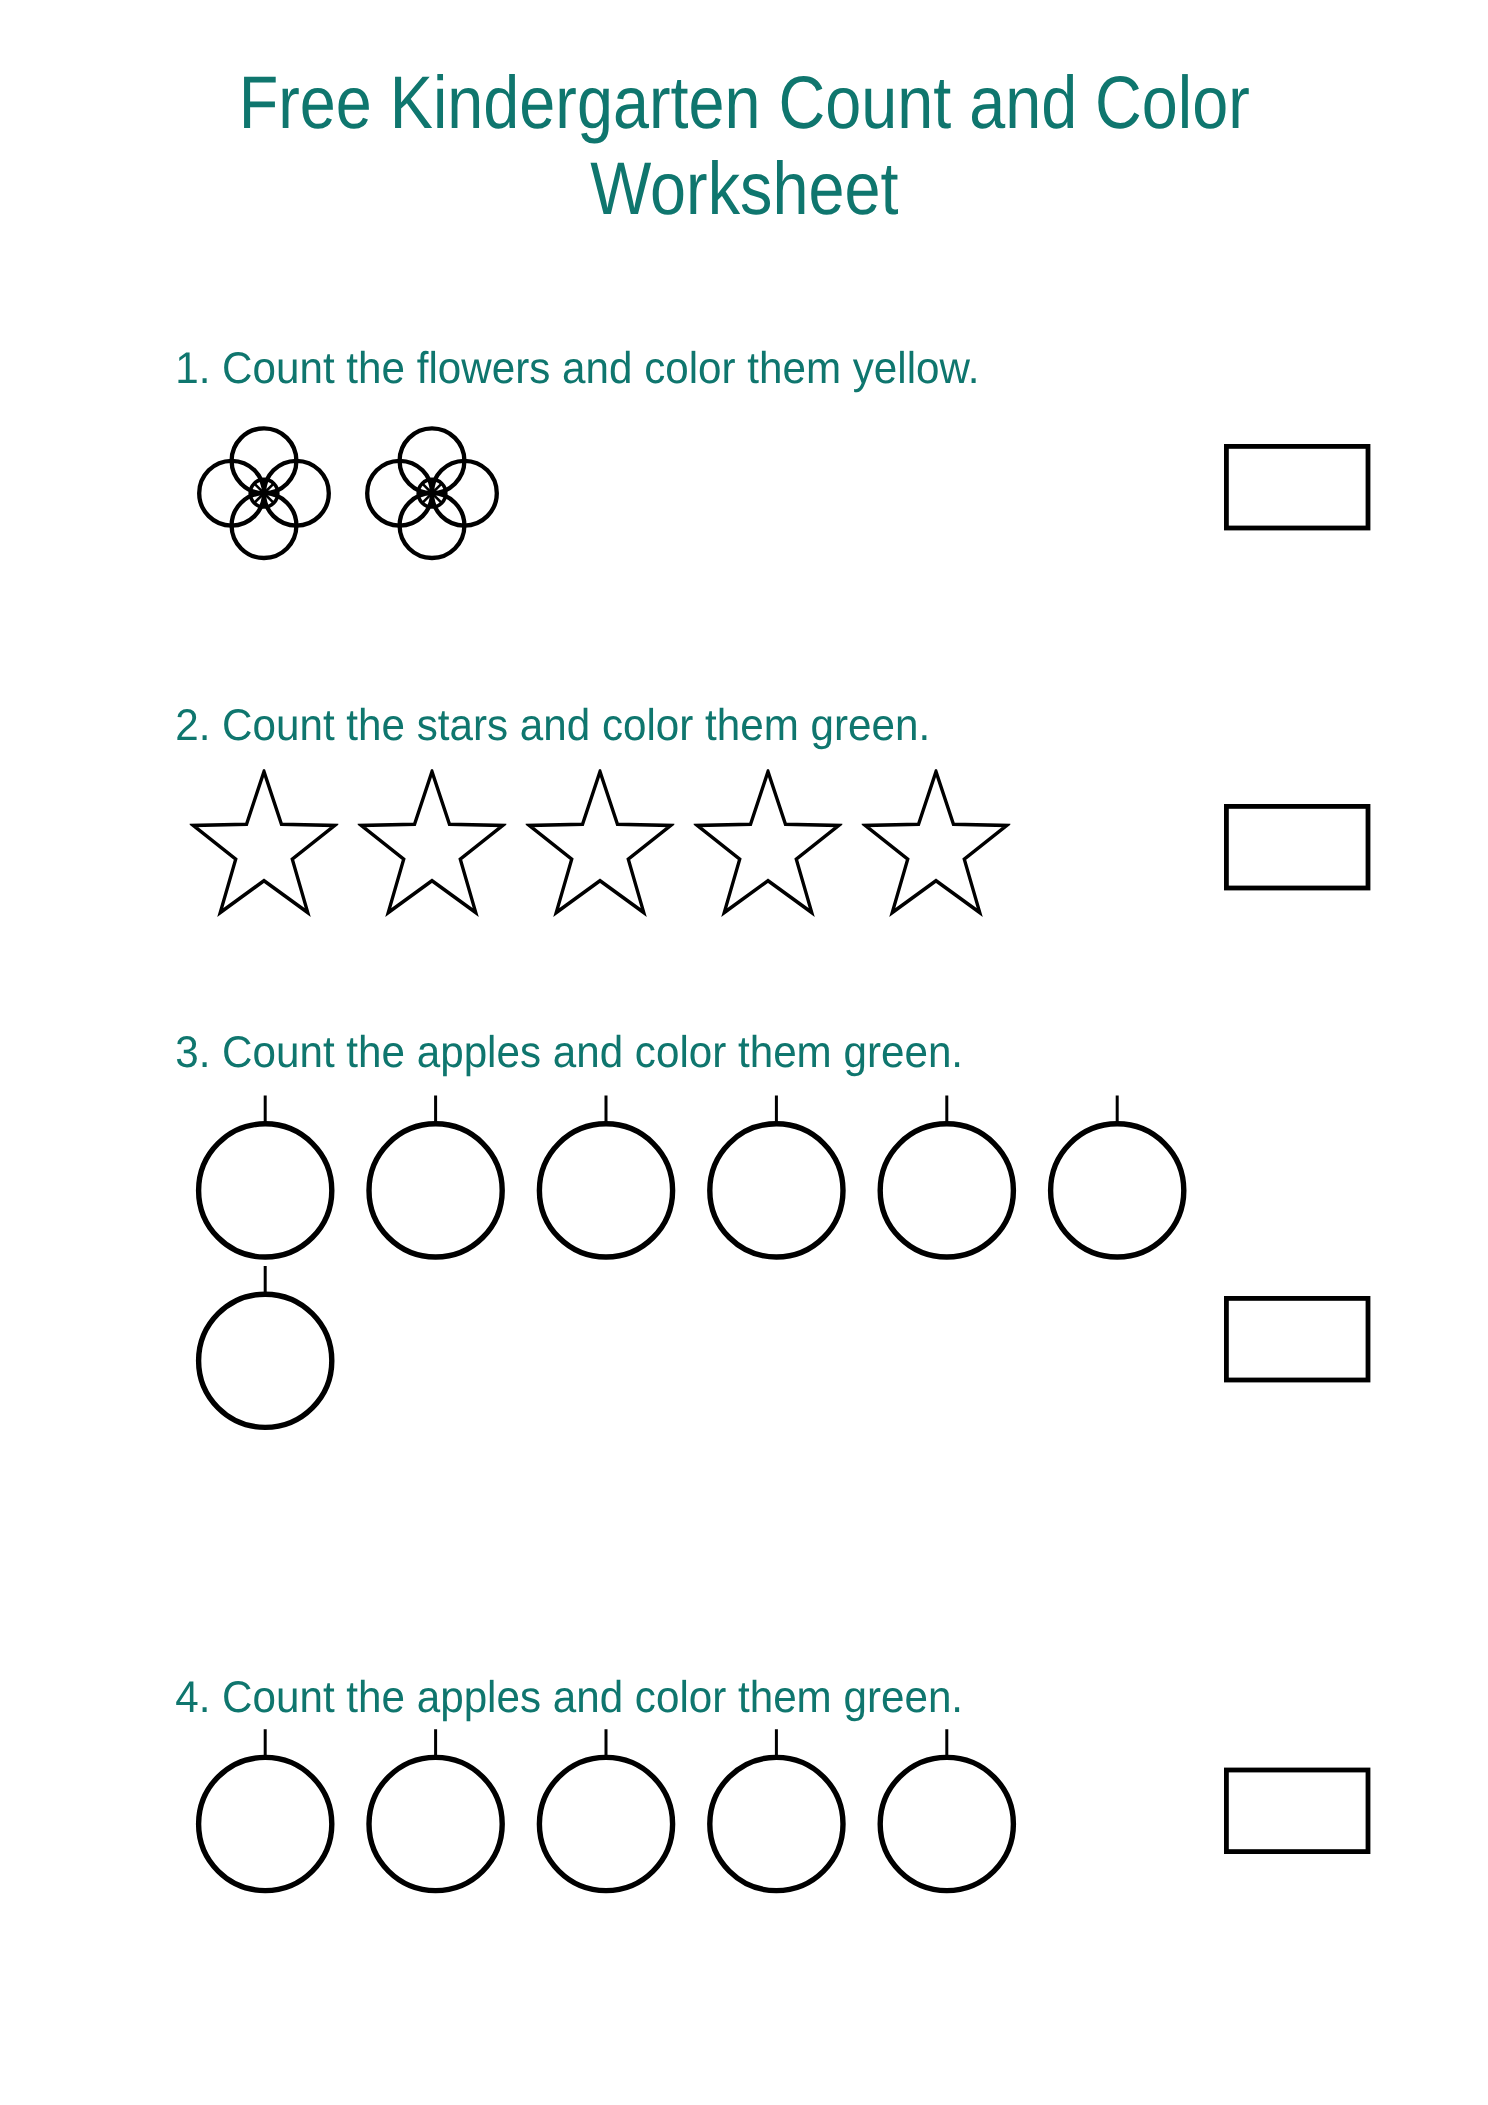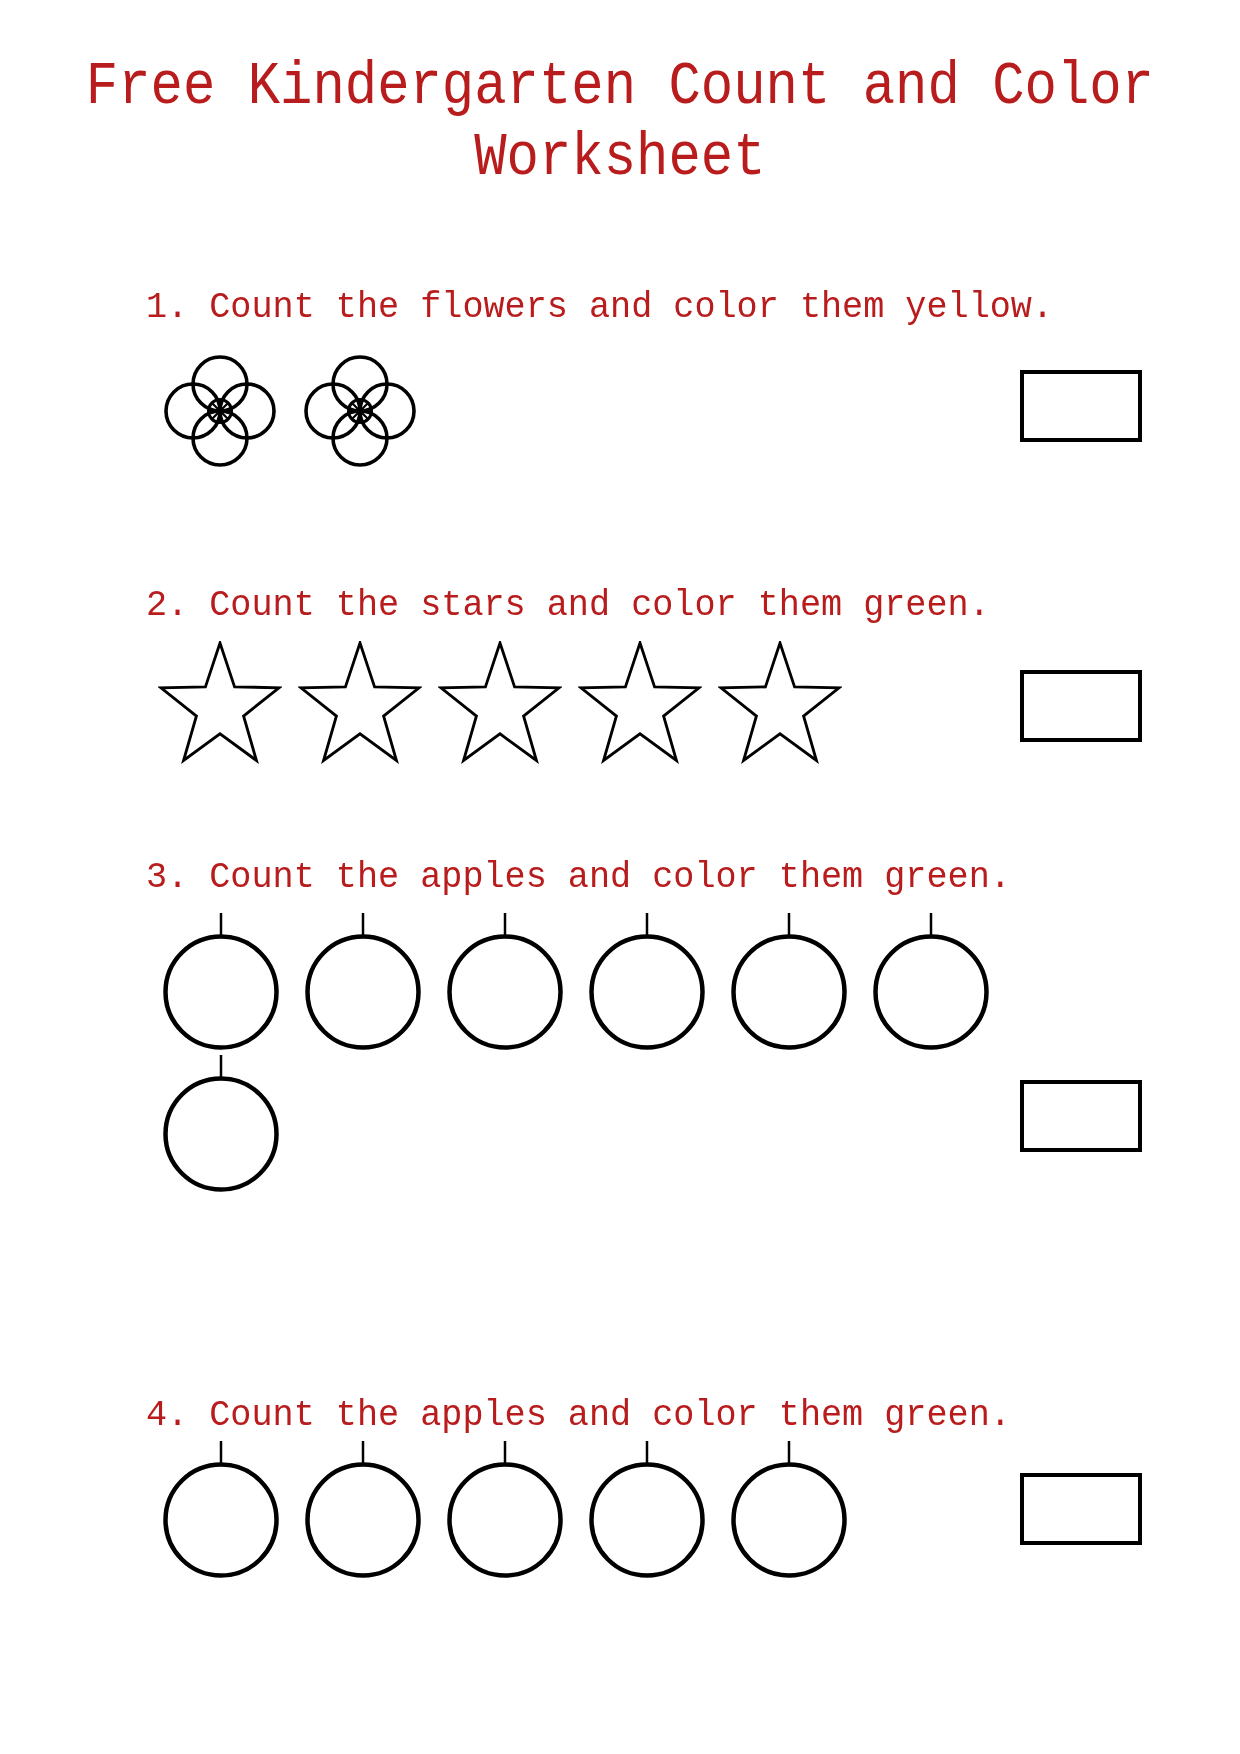--- a/index.html
+++ b/index.html
@@ -1,21 +1,21 @@
 <!DOCTYPE html>
 <html><head>
 <meta charset="utf-8">
 <style>
   html,body{margin:0;padding:0;background:#ffffff;}
   .page{
     position:relative;
     width:1240px;height:1754px;
     background:#ffffff;
-    color:#b91c1c;
-    font-family:Liberation Mono, monospace;
+    color:#0f766e;
+    font-family:Liberation Sans, sans-serif;
     overflow:hidden;
   }
   .title{
     position:absolute;top:52px;left:0;width:100%;
     text-align:center;
     font-size:62px;font-weight:400;line-height:1.14;
     margin:0;
   }
   .title-inner{
     display:inline-block;

